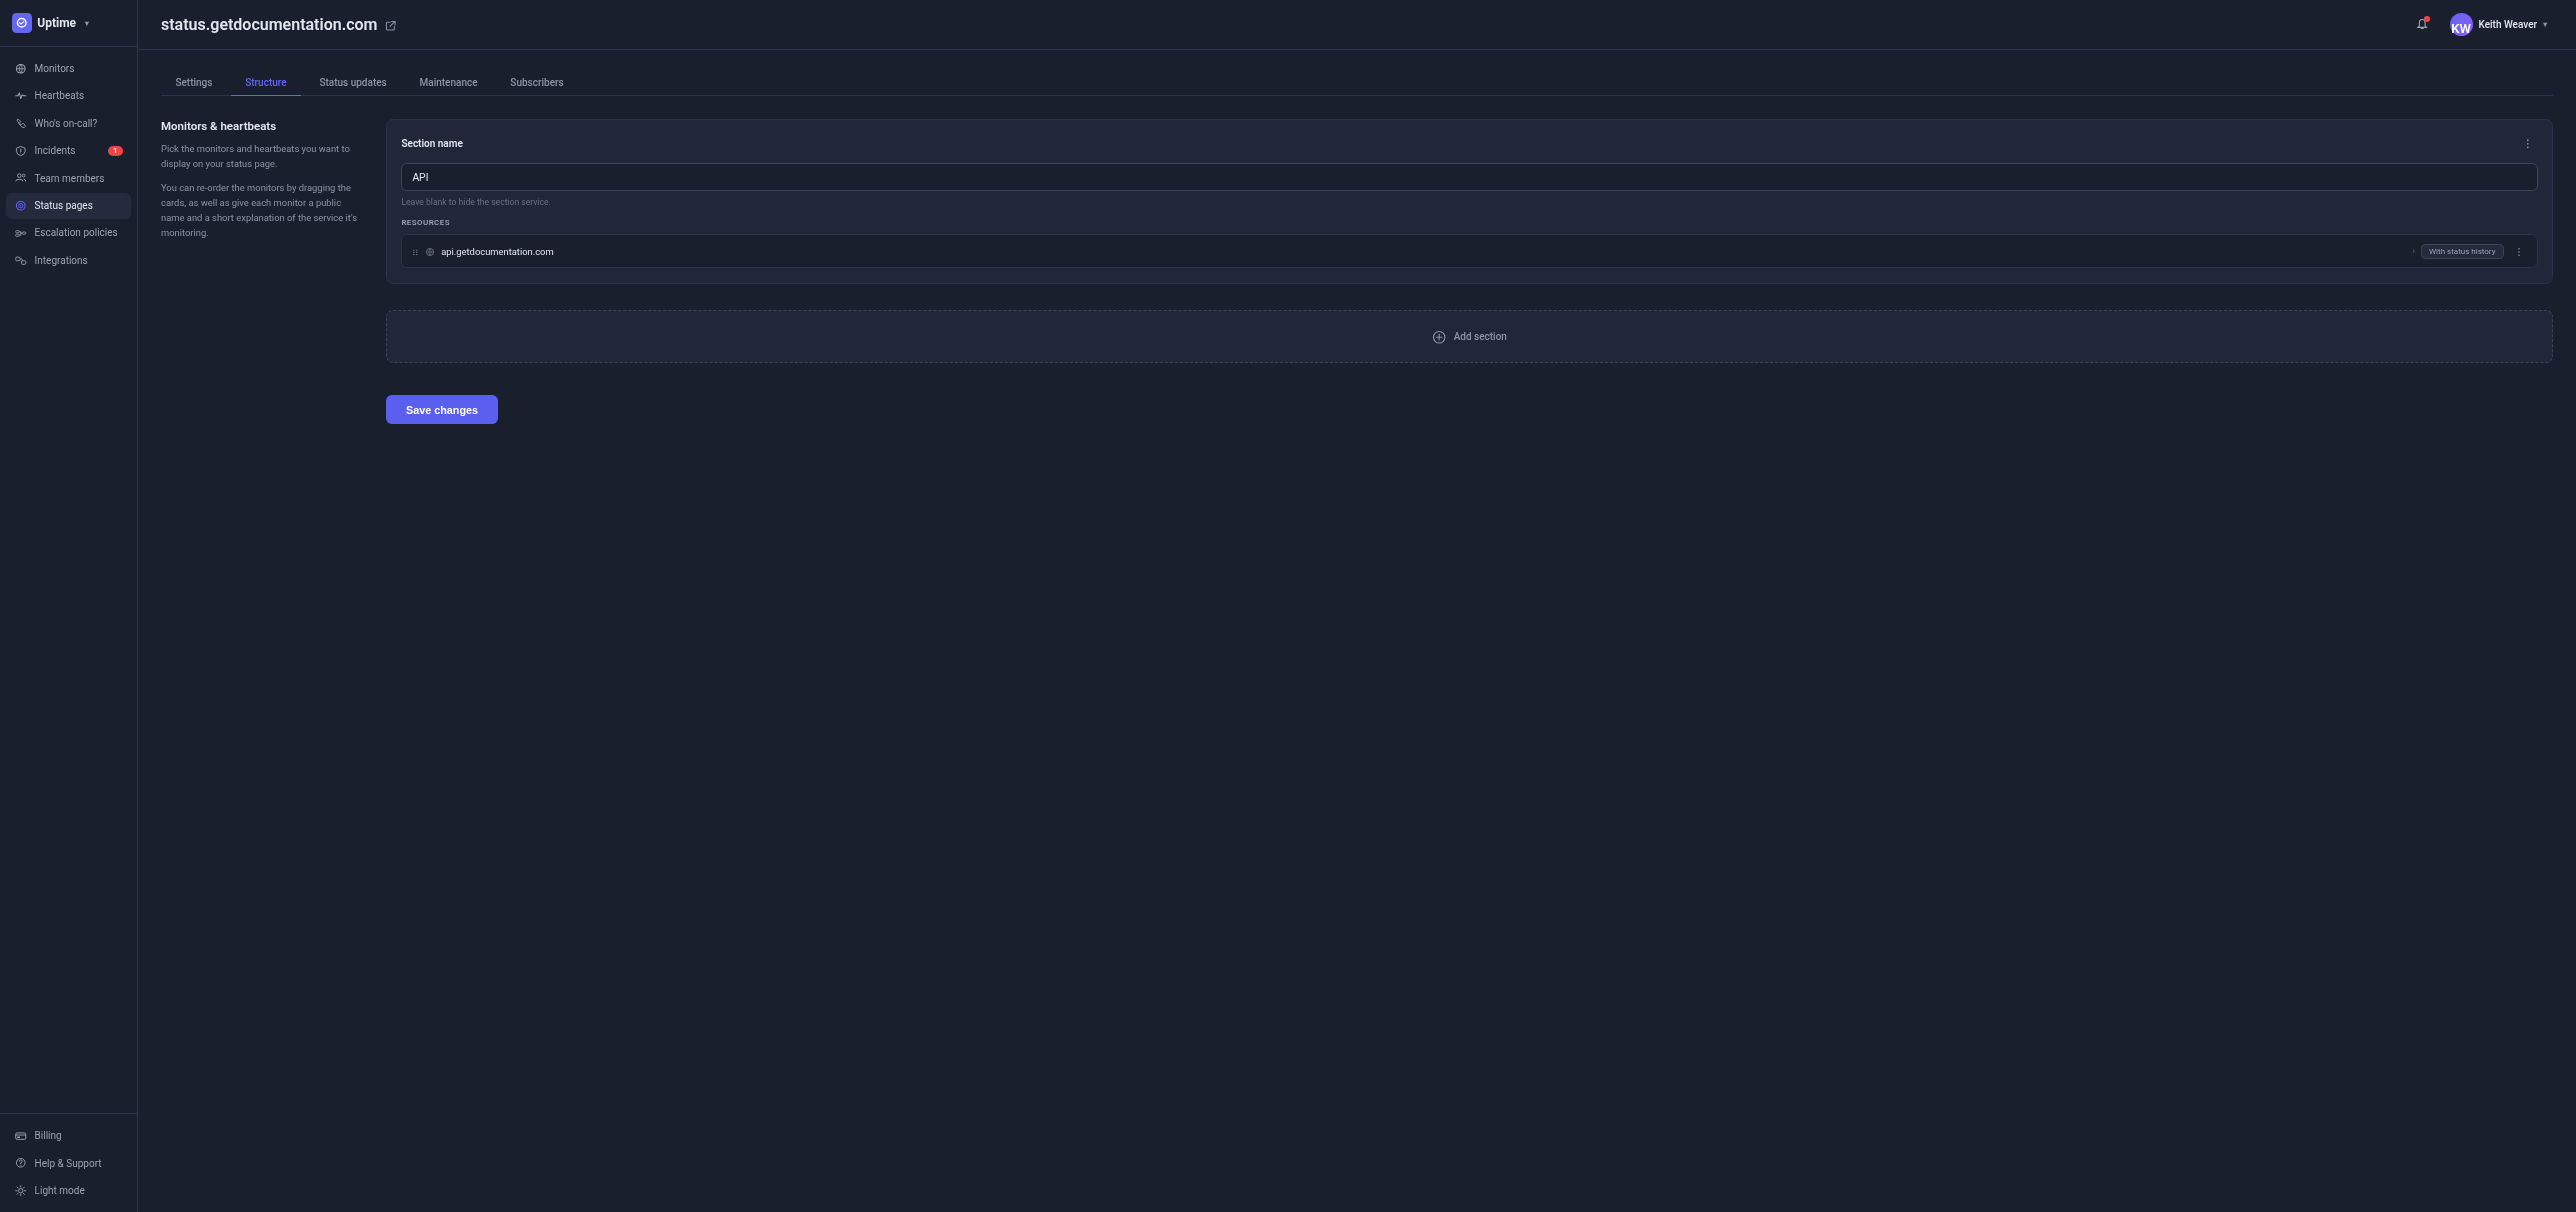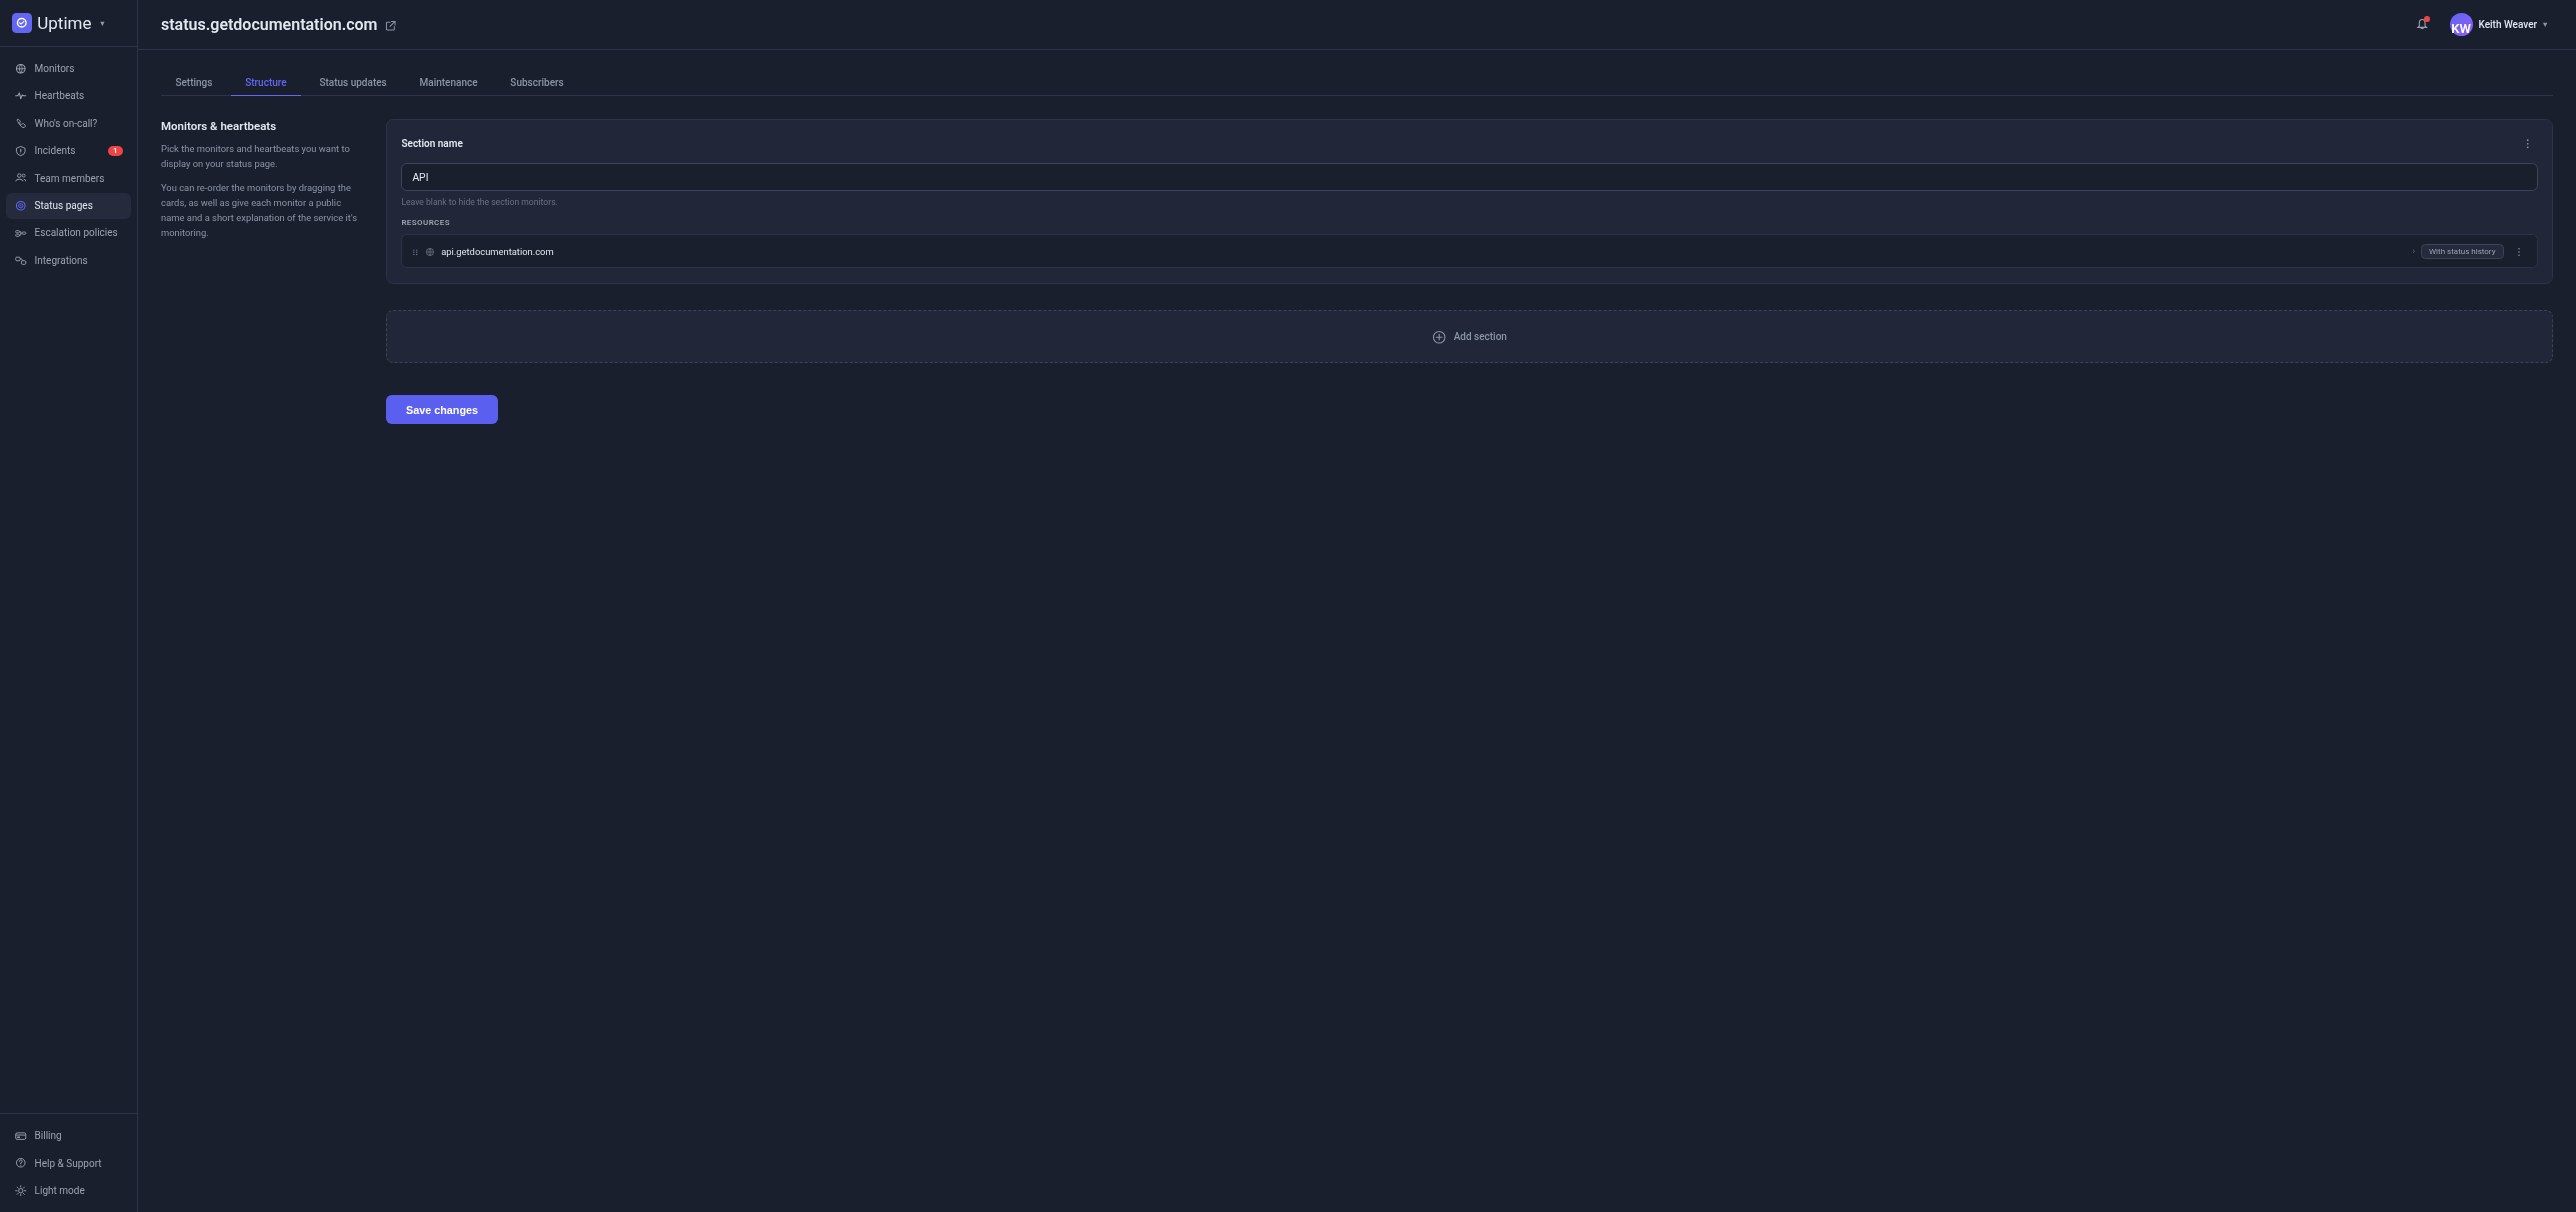--- a/index.html
+++ b/index.html
@@ -40,22 +40,22 @@
       display: flex;
       align-items: center;
       justify-content: center;
       font-weight: bold;
       font-size: 10px;
       color: white;
       flex-shrink: 0;
     }
 
     .logo-text {
-      font-size: 17px;
-      font-weight: 400;
+      font-size: 12px;
+      font-weight: 700;
       color: #e2e8f0;
     }
 
     .sidebar-chevron {
       margin-left: 2.9px;
       color: #8b95a5;
       font-size: 8.6px;
     }
 
     .sidebar-nav {
@@ -643,21 +643,21 @@
             <span class="section-card-title">Section name</span>
             <button class="more-btn">
               <svg width="11.5" height="11.5" viewBox="0 0 16 16" fill="none">
                 <circle cx="8" cy="3" r="1.2" fill="#8b95a5"></circle>
                 <circle cx="8" cy="8" r="1.2" fill="#8b95a5"></circle>
                 <circle cx="8" cy="13" r="1.2" fill="#8b95a5"></circle>
               </svg>
             </button>
           </div>
           <input class="section-input" type="text" value="API" style="">
-          <p class="input-hint">Leave blank to hide the section monitors.</p>
+          <p class="input-hint">Leave blank to hide the section service.</p>
 
           <div class="resources-label">Resources</div>
 
 
           <div class="resource-row">
             <span class="drag-handle">
               <svg width="8.6" height="8.6" viewBox="0 0 12 12" fill="none">
                 <circle cx="4" cy="3" r="1" fill="#6b7280"></circle>
                 <circle cx="8" cy="3" r="1" fill="#6b7280"></circle>
                 <circle cx="4" cy="6" r="1" fill="#6b7280"></circle>

